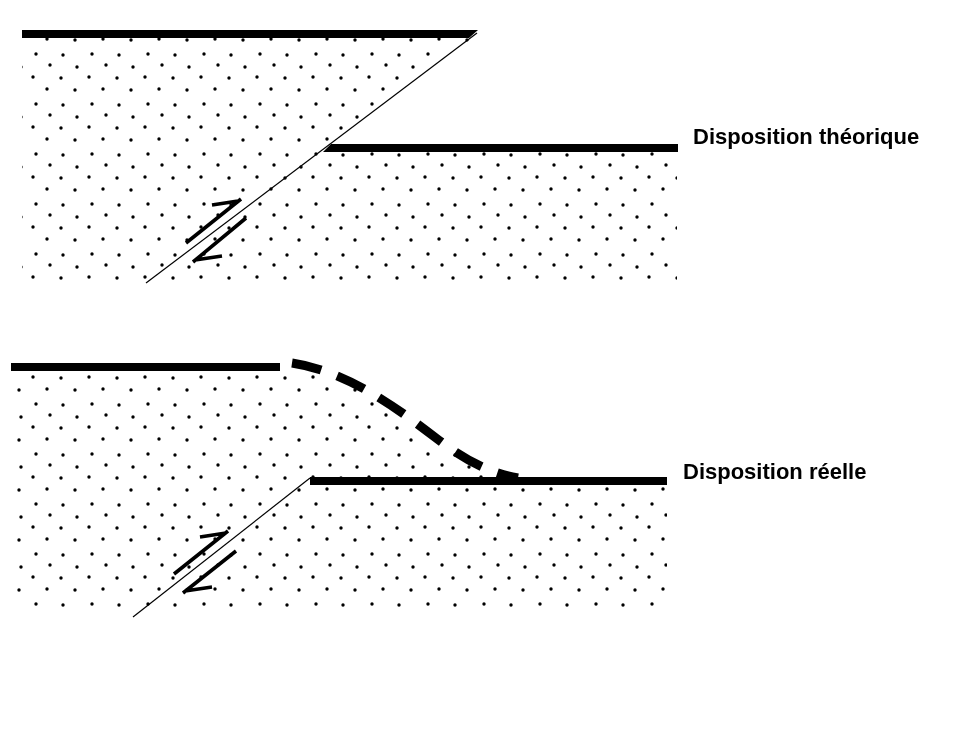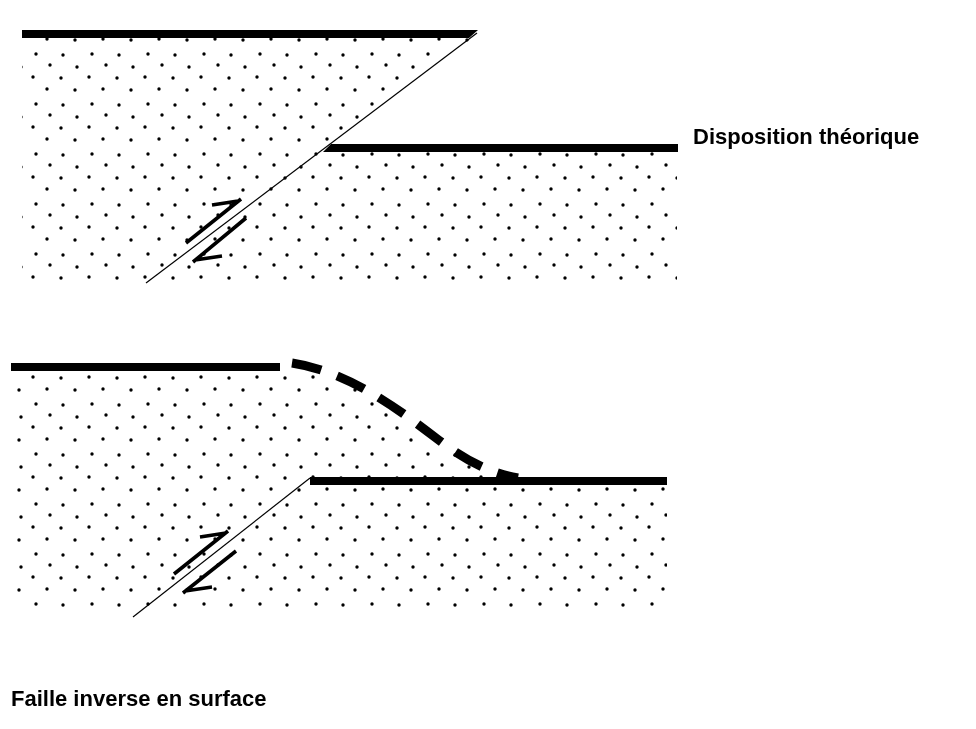--- a/index.html
+++ b/index.html
@@ -97,16 +97,16 @@
 
       <path d="M174,574 L228,531 M226,533 L200,537" stroke="currentColor" stroke-width="3.6" fill="none"></path>
       <path d="M236,551 L183,593 M185,591 L212,587" stroke="currentColor" stroke-width="3.6" fill="none"></path>
     </g>
   </svg>
 
   <div class="lbl lbl-theoretical">
     <span>Disposition théorique</span><br>
   </div>
 
+  <div class="lbl lbl-actual">Disposition réelle</div>
 
-  <div class="lbl lbl-caption">Faille inverse en surface</div>
 
 </div>
 
 </body></html>

